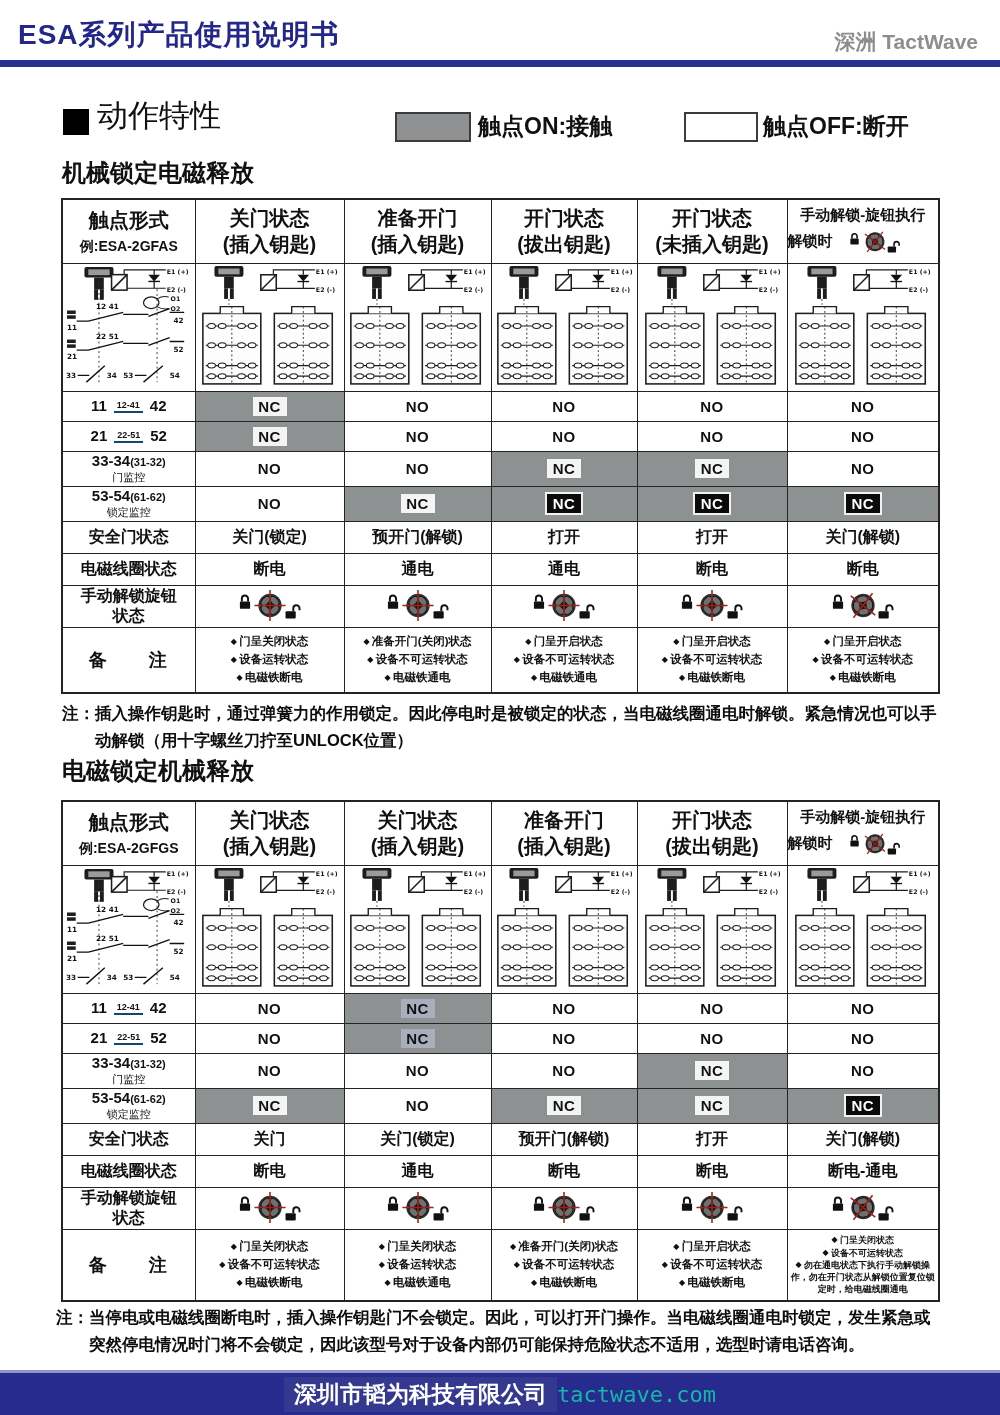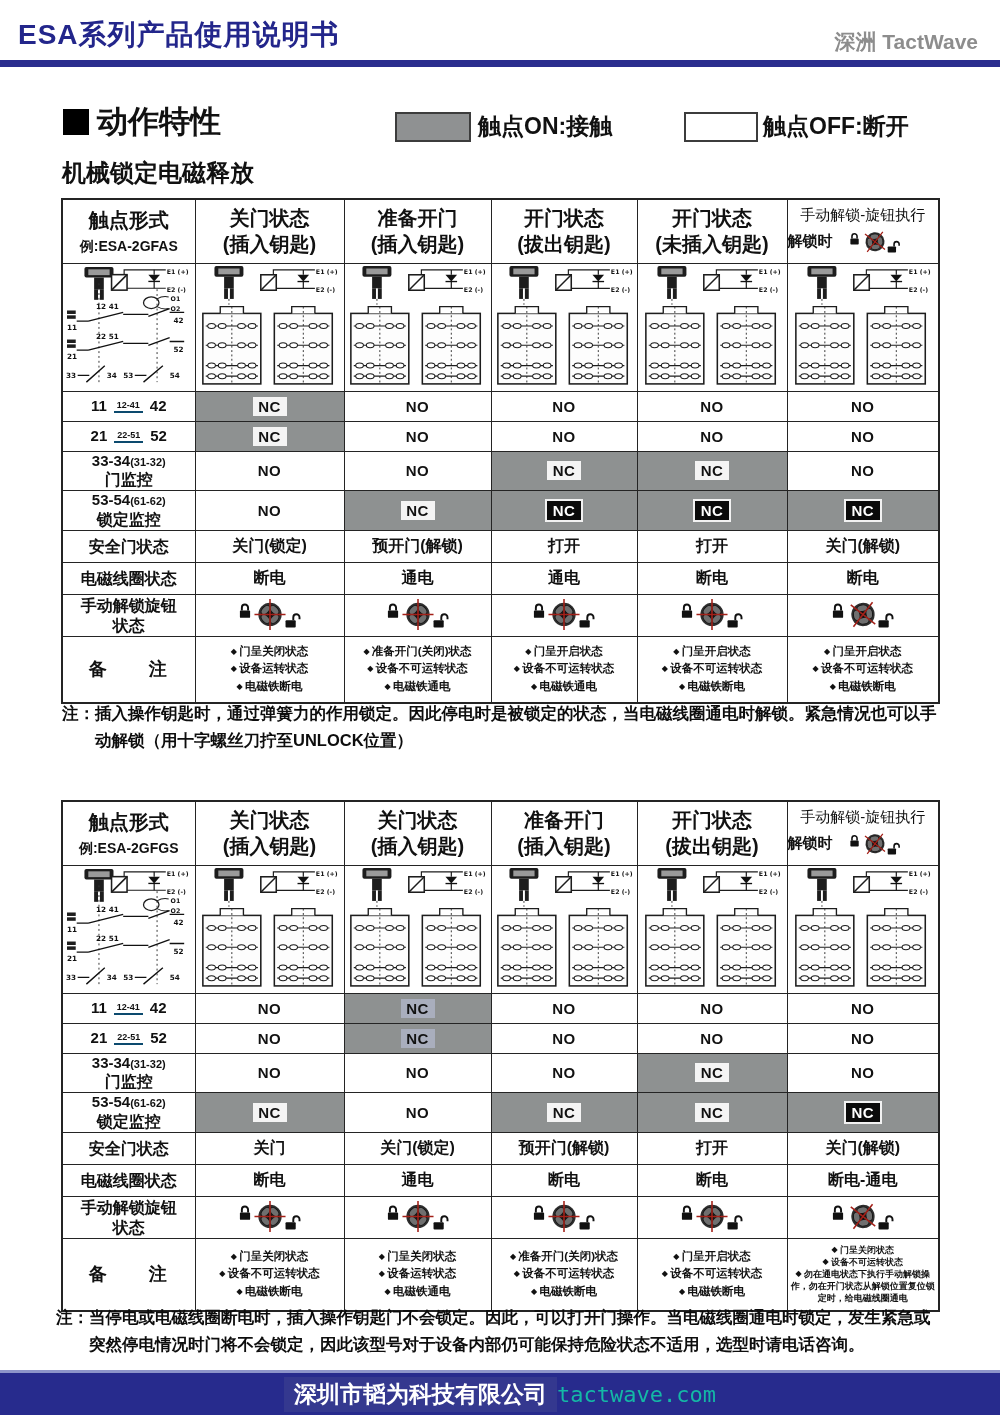--- a/index.html
+++ b/index.html
@@ -5,48 +5,48 @@
   html,body{margin:0;padding:0;background:#e9e9e9;font-family:"Liberation Sans","DejaVu Sans",sans-serif;color:#111}
   #page{position:relative;width:1000px;height:1415px;margin:0 auto;background:#fff;overflow:hidden}
 
   
   .title{position:absolute;left:18px;top:16px;font-size:28px;font-weight:800;color:#23268b;letter-spacing:1px}
   .brand{position:absolute;right:22px;top:28px;font-size:21px;font-weight:700;color:#8d8d8d}
   .rule{position:absolute;left:0;top:60px;width:100%;height:7px;background:#2a2e8e}
 
   
   .marker{position:absolute;left:63px;top:109px;width:26px;height:26px;background:#000}
-  .stitle{position:absolute;left:97px;top:101px;font-size:31px;font-weight:700}
+  .stitle{position:absolute;left:97px;top:95px;font-size:31px;font-weight:400}
   .sw{position:absolute;top:112px;height:30px;border:2px solid #3c3c3c;box-sizing:border-box}
   .sw-on{left:395px;width:76px;background:#8f9192}
   .sw-off{left:684px;width:74px;background:#fff}
   .lb{position:absolute;top:111px;font-size:23px;font-weight:800}
   .lb-on{left:478px}.lb-off{left:763px}
   .tt{position:absolute;left:62px;font-size:24px;font-weight:800}
   .tt1{top:157px}.tt2{top:755px}
 
   
   table.tb{border-collapse:collapse;table-layout:fixed;position:absolute;left:61px;width:877px;border:2px solid #242424;background:#fff}
   #tb1{top:198px}#tb2{top:800px}
   .tb td{border:1px solid #242424;text-align:center;vertical-align:middle;padding:0;overflow:hidden}
   tr.trH{height:64px}tr.trD{height:128px}tr.trC{height:30px}tr.trC2{height:35px}
   tr.trS{height:32px}tr.trK{height:38px}tr.trN{height:66px}tr.trN2{height:72px}
 
   .hc{font-weight:700;font-size:20px;line-height:1.32;background:#fff}
   .c1t{font-size:20px}.c1m{font-size:14px;margin-top:3px}
   .hc6{text-align:left;padding:3px 4px 0 6px}
-  .hc6 .l1{font-size:15px;font-weight:400}
+  .hc6 .l1{font-size:15px;font-weight:700}
   .hc6 .l2row{display:flex;align-items:center;gap:15px}
   .hc6 .l2{font-size:15px;font-weight:800}
 
   .lc{font-weight:700;font-size:15px;line-height:1.25}
   .sup{display:inline-block;font-size:9px;border-bottom:2px solid #0c4a6e;padding:0 3px;margin:0 7px;vertical-align:3px;line-height:1.1}
   .sup:empty{display:none}
   .paren{font-size:11px}.paren:empty{display:none}
-  .rsub{font-size:16px;font-weight:700}.rsub:empty{display:none}
+  .rsub{font-size:11px;font-weight:400}.rsub:empty{display:none}
 
   .vc{background:#fff}
   .vc[data-state^="on"]{background:#8e9191}
   .nv{display:inline-block;min-width:28px;padding:1px 3px;font-weight:800;font-size:15px;letter-spacing:.5px}
   .vc[data-state="on-light"] .nv{background:#f4f4f4;color:#111}
   .vc[data-state="on-gray"] .nv{background:#a9aebd;color:#111}
   .vc[data-state="on-dark"] .nv{background:#0a0a0a;color:#fff;outline:2px solid #f2f2f2}
 
   .lt{font-size:16px;font-weight:700;line-height:1.25}
   .sc{font-size:16px;font-weight:700}
@@ -389,20 +389,21 @@
           </td>
     </tr>
   </tbody>
     </table>
 
   <div class="fn fn1">
       <span class="lab">注：</span>
       <span>插入操作钥匙时，通过弹簧力的作用锁定。因此停电时是被锁定的状态，当电磁线圈通电时解锁。紧急情况也可以手动解锁（用十字螺丝刀拧至UNLOCK位置）</span>
     </div>
 
+  <div class="tt tt2">电磁锁定机械释放</div>
 
   <table class="tb" id="tb2">
     <colgroup>
         <col style="width:133px">
         <col style="width:149px">
         <col style="width:147px">
         <col style="width:146px">
         <col style="width:150px">
         <col style="width:152px">
       </colgroup>

